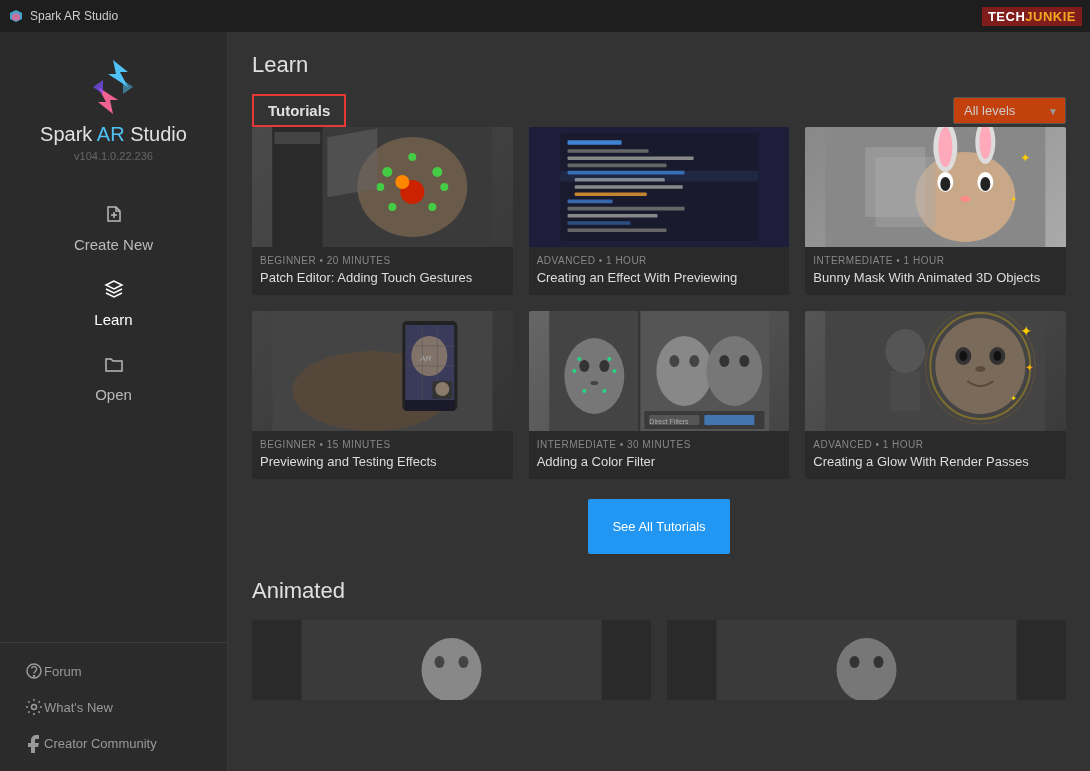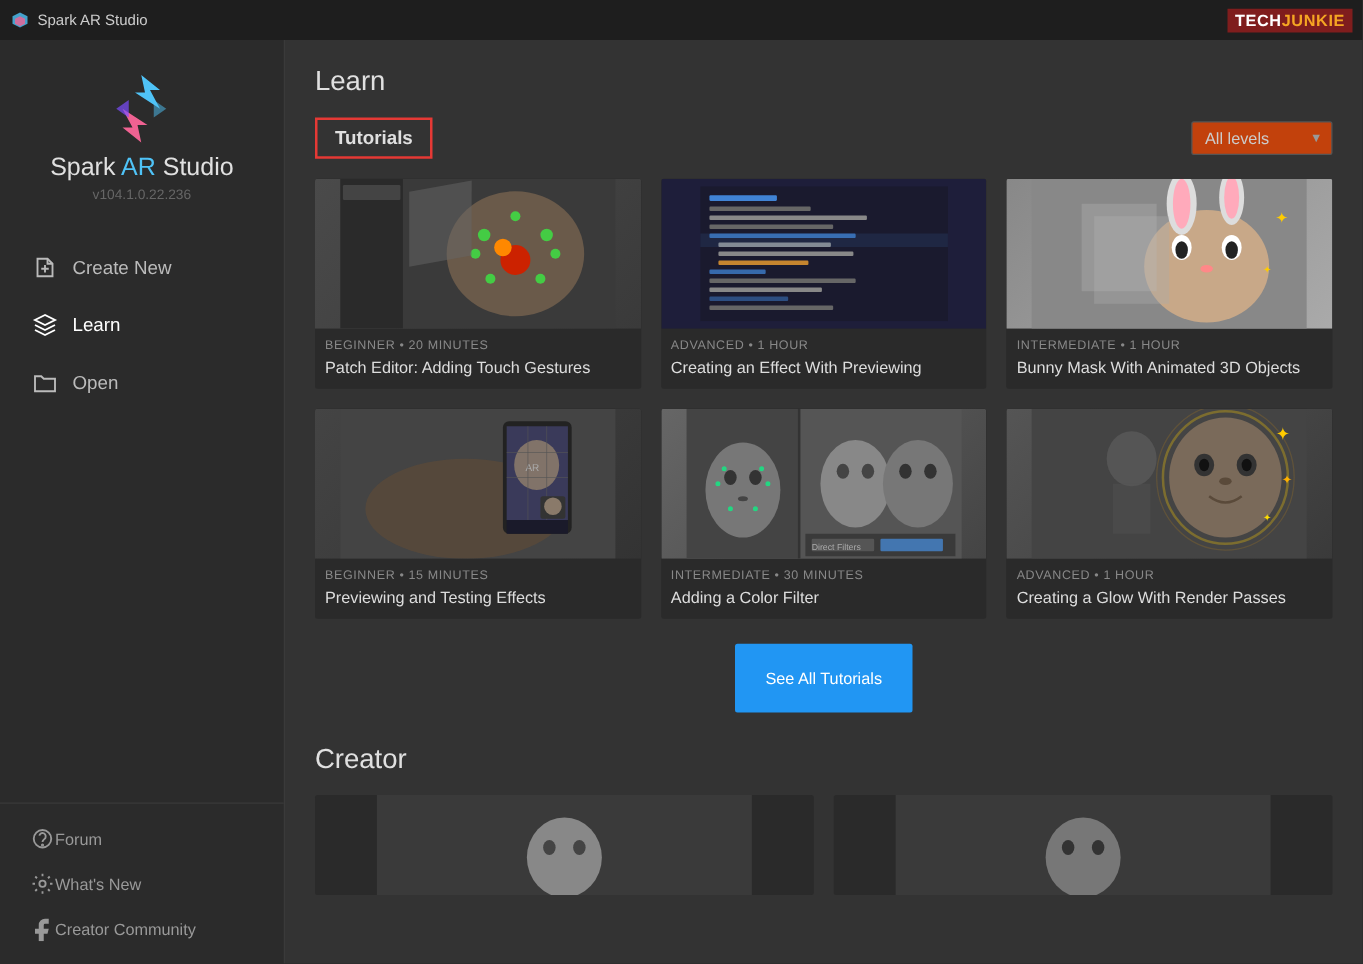--- a/index.html
+++ b/index.html
@@ -102,20 +102,21 @@
       display: flex;
       align-items: center;
       gap: 12px;
       padding: 12px 16px;
       border-radius: 4px;
       cursor: pointer;
       color: #bbb;
       font-size: 15px;
       margin-bottom: 2px;
       transition: background 0.15s;
+      flex-direction: column;
     }
     .nav-item.active {
       color: #fff;
     }
     .nav-icon {
       width: 20px;
       height: 20px;
       flex-shrink: 0;
     }
 
@@ -159,21 +160,20 @@
       color: #e0e0e0;
       font-weight: 300;
       margin-bottom: 16px;
     }
 
     
     #tutorials-header {
       display: flex;
       align-items: center;
       justify-content: space-between;
-      margin-bottom: 16px;
     }
 
     #tutorials-tab {
       border: 2px solid #e53935;
       padding: 6px 14px;
       font-size: 15px;
       font-weight: bold;
       color: #e0e0e0;
       cursor: pointer;
     }
@@ -658,21 +658,21 @@
           <div class="tutorial-title">Creating a Glow With Render Passes</div>
         </div>
       </div>
 
     </div>
 
     <div id="see-all-container">
       <button id="see-all-btn">See All Tutorials</button>
     </div>
 
-    <h2 id="articles-title">Creator</h2>
+    <h2 id="articles-title">Animated</h2>
 
     <div id="articles-grid">
       <div class="article-card">
         <svg width="100%" height="80" viewBox="0 0 300 80">
           <rect width="300" height="80" fill="#3a3a3a"></rect>
           <ellipse cx="150" cy="50" rx="30" ry="32" fill="#888"></ellipse>
           <ellipse cx="138" cy="42" rx="5" ry="6" fill="#444"></ellipse>
           <ellipse cx="162" cy="42" rx="5" ry="6" fill="#444"></ellipse>
         </svg>
       </div>

